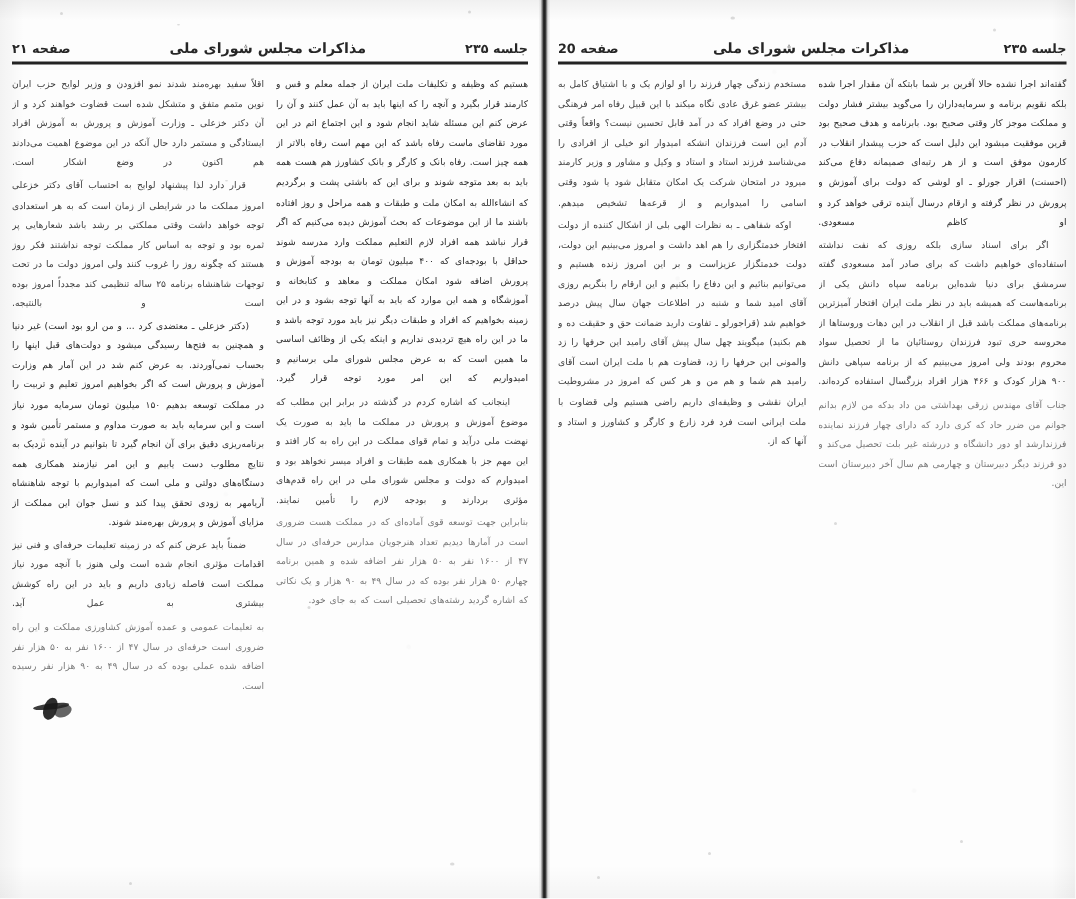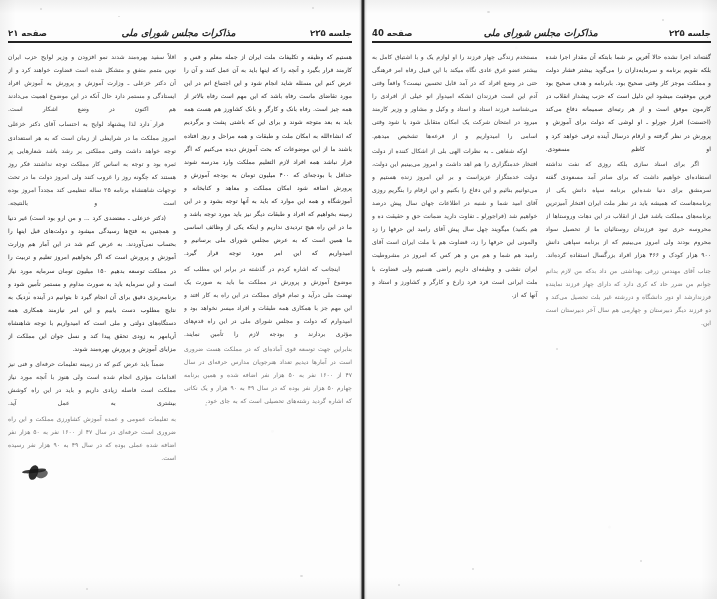--- a/index.html
+++ b/index.html
@@ -73,21 +73,20 @@
     color: #141414;
     white-space: nowrap;
     padding-bottom: 3px;
     letter-spacing: 0.2px;
     font-weight: 700;
     opacity: 0.92;
   }
   .rh-cell.title {
     font-size: 9.5px;
     letter-spacing: 0.4px;
-    font-style: italic;
   }
   .head-rule {
     height: 2px;
     background: #121212;
     margin-top: 1px;
     opacity: 0.93;
   }
 
   
   .columns {
@@ -227,21 +226,21 @@
     <div class="edge-shade l"></div>
   </div>
 
   <div class="spine"></div>
 
   <div class="page right-page">
 
     <div class="running-head">
       <span class="rh-cell">جلسه ۲۳۵</span>
       <span class="rh-cell title">مذاکرات مجلس شورای ملی</span>
-      <span class="rh-cell">صفحه 40</span>
+      <span class="rh-cell">صفحه 20</span>
     </div>
     <div class="head-rule"></div>
 
     <div class="columns">
       <div class="col">
         <p class="para dark">گفته‌اند اجرا نشده حالا آفرین بر شما بابتکه آن مقدار اجرا شده بلکه نقویم برنامه و سرمایه‌داران را می‌گوید بیشتر فشار دولت و مملکت موجز کار وقتی صحیح بود. بابرنامه و هدف صحیح بود قرین موفقیت میشود این دلیل است که حزب پیشدار انقلاب در کارمون موفق است و از هر رتبه‌ای صمیمانه دفاع می‌کند (احسنت) اقرار جورلو ـ او لوشی که دولت برای آموزش و پرورش در نظر گرفته و ارقام درسال آینده ترقی خواهد کرد و او کاظم مسعودی.</p>
         <p class="para indent">اگر برای اسناد سازی بلکه روزی که نفت نداشته استفاده‌ای خواهیم داشت که برای صادر آمد مسعودی گفته سرمشق برای دنیا شده‌این برنامه سپاه دانش یکی از برنامه‌هاست که همیشه باید در نظر ملت ایران افتخار آمیزترین برنامه‌های مملکت باشد قبل از انقلاب در این دهات وروستاها از محروسه حری تبود فرزندان روستائیان ما از تحصیل سواد محروم بودند ولی امروز می‌بینیم که از برنامه سپاهی دانش ۹۰۰ هزار کودک و ۴۶۶ هزار افراد بزرگسال استفاده کرده‌اند.</p>
         <p class="para faint last">جناب آقای مهندس زرقی بهداشتی من داد بدکه من لازم بدانم جوانم من ضرر حاد که کری دارد که دارای چهار فرزند نماینده فرزندارشد او دور دانشگاه و دررشته غیر بلت تحصیل می‌کند و دو فرزند دیگر دبیرستان و چهارمی هم سال آخر دبیرستان است این.</p>
       </div>
 

